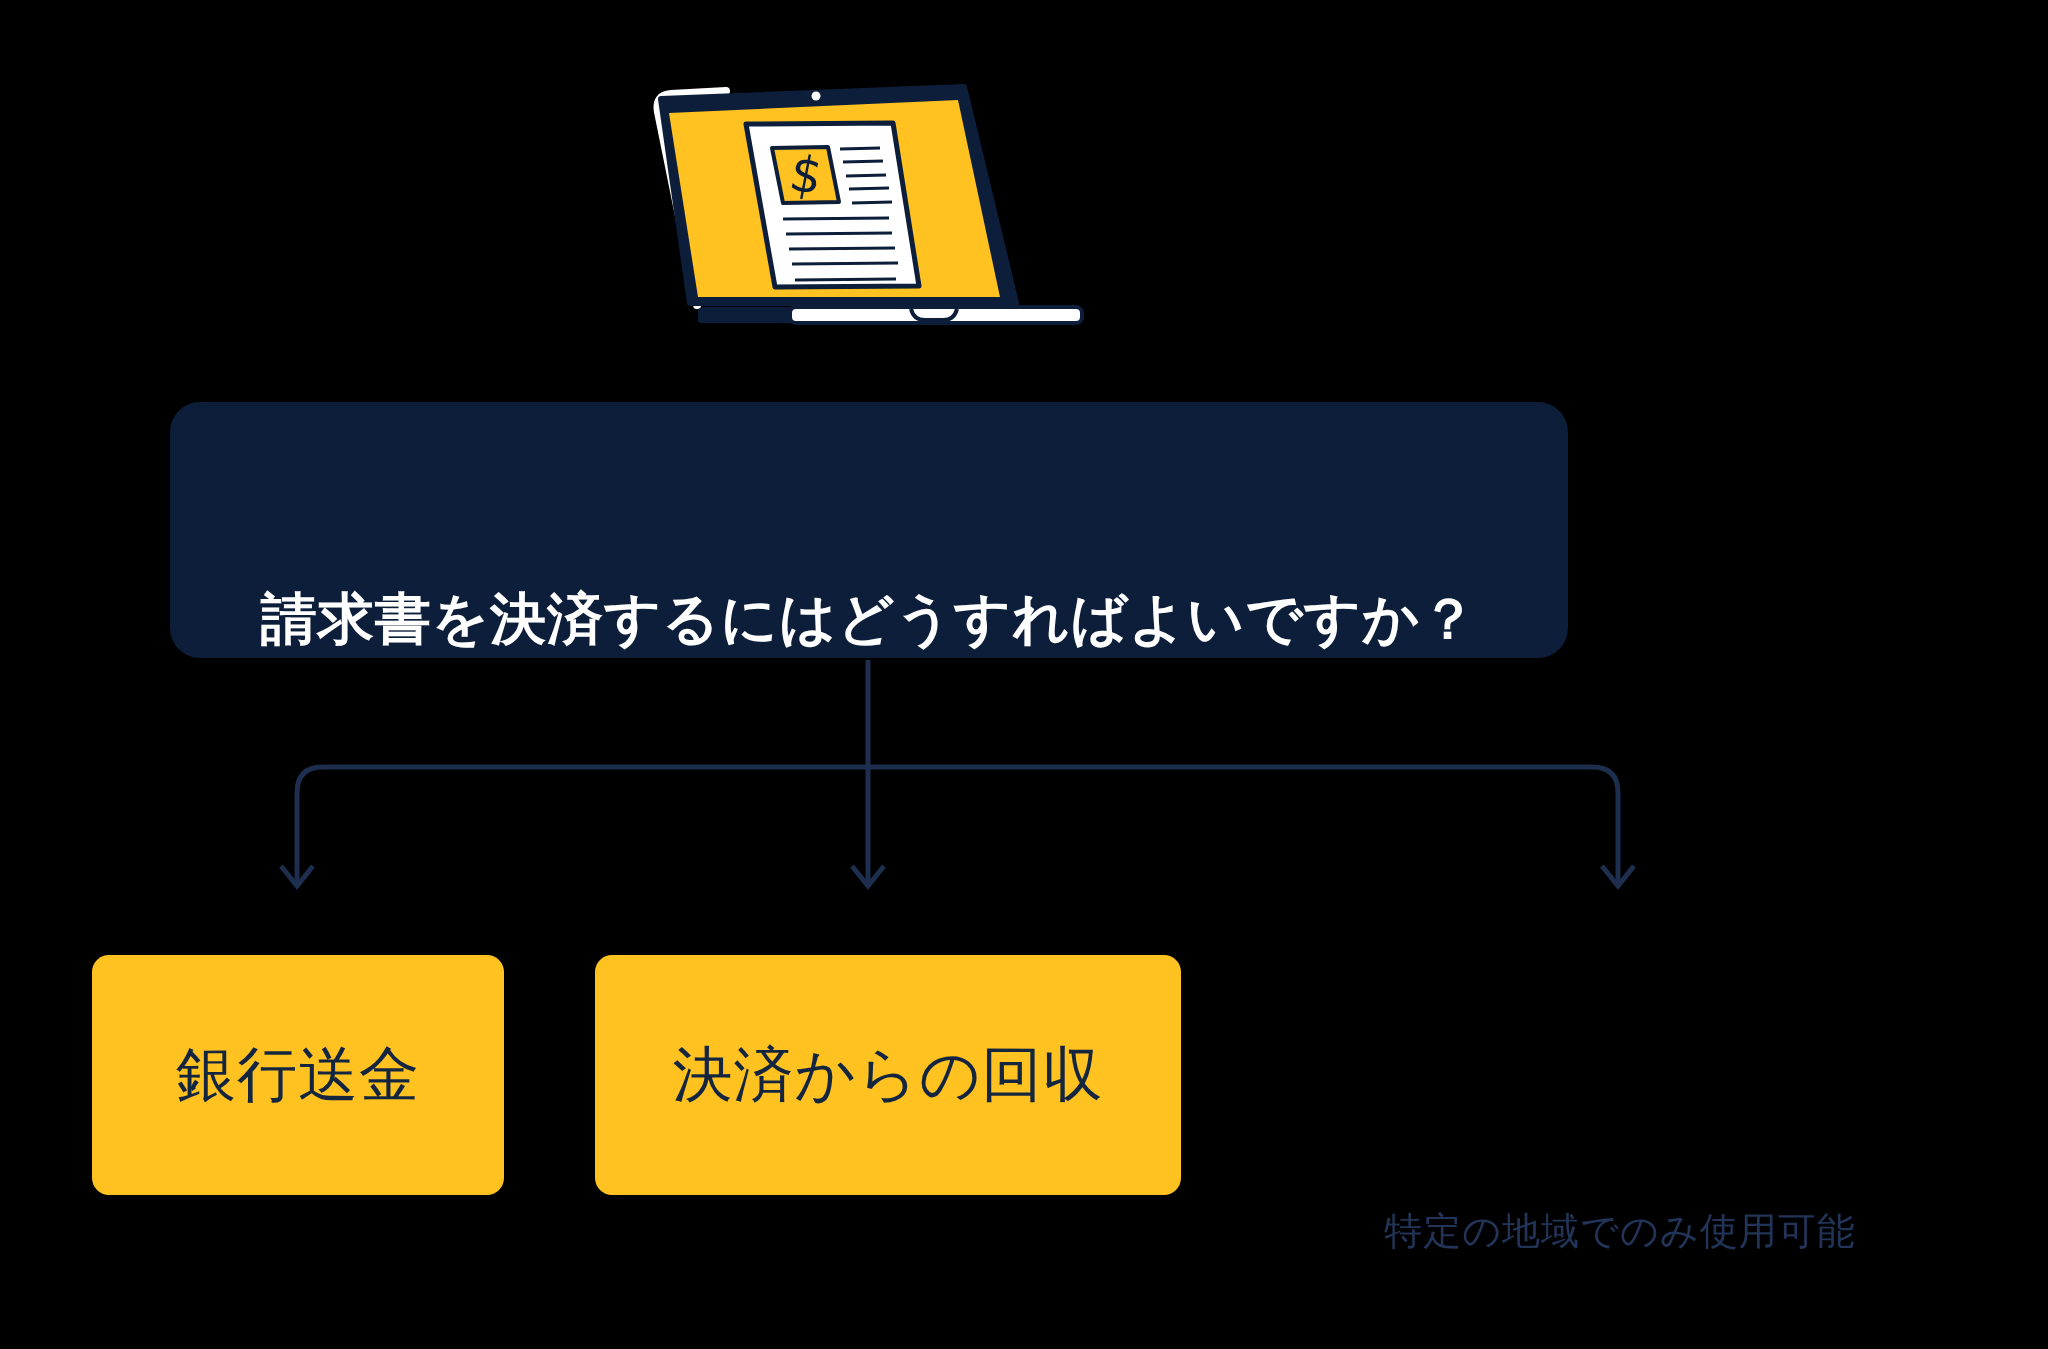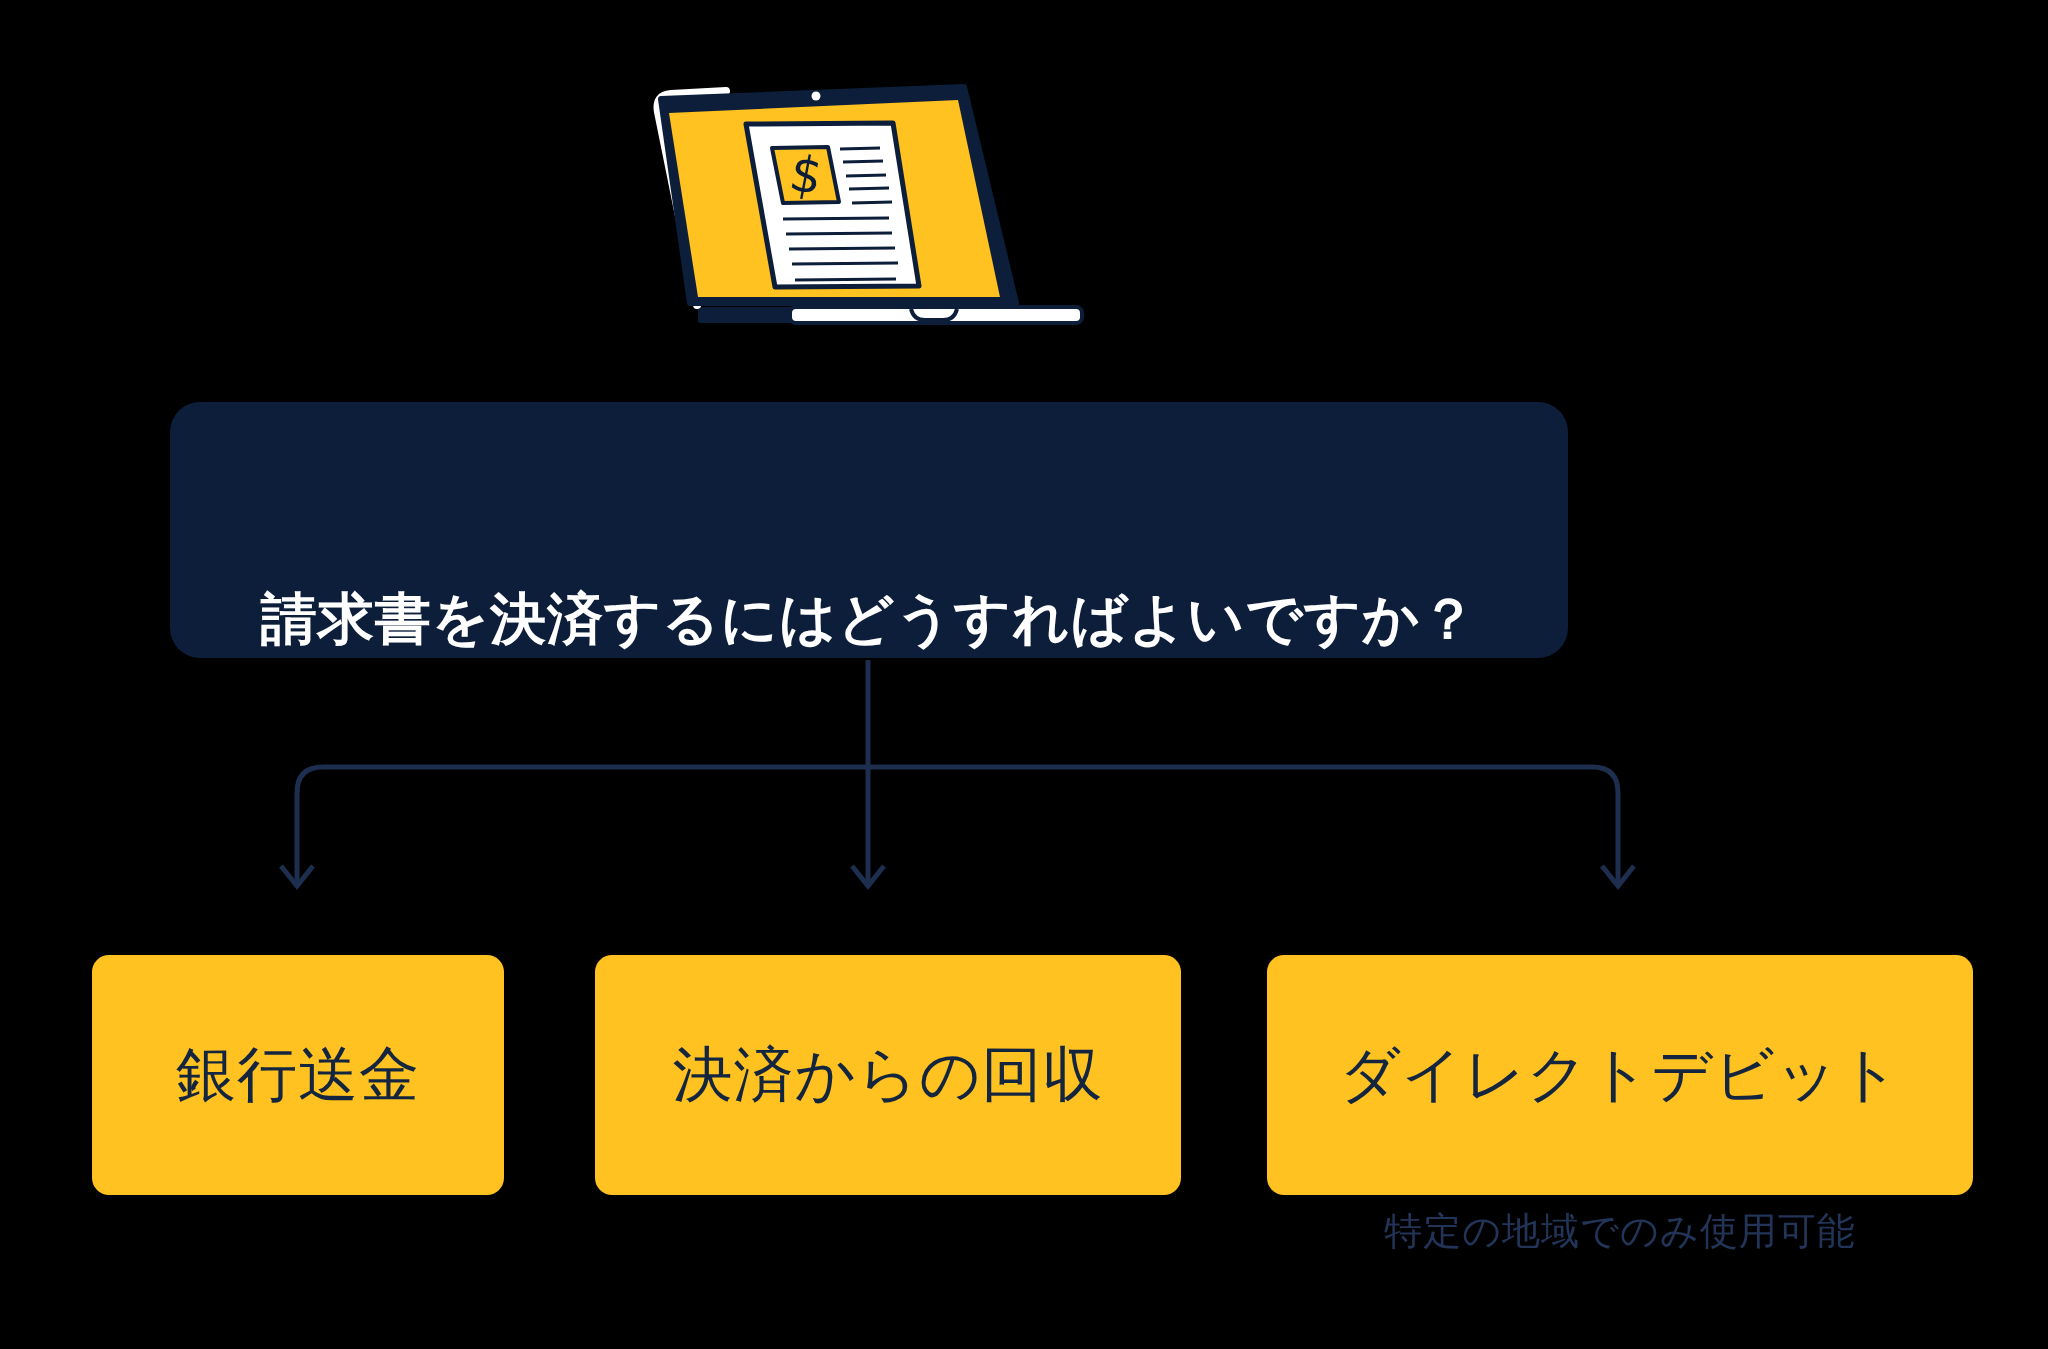--- a/index.html
+++ b/index.html
@@ -90,19 +90,16 @@
       <path d="M 1602 866 L 1618 886 L 1634 866"></path>
     </g>
   </svg>
 
   <div class="option option-1">
     <span>銀行送金</span>
   </div>
   <div class="option option-2">
     <span>決済からの回収</span>
   </div>
-  <div class="option option-3">
-    <span>ダイレクトデビット</span>
-  </div>
 
   <div class="footnote">特定の地域でのみ使用可能</div>
 
 </div>
 
 </body></html>

